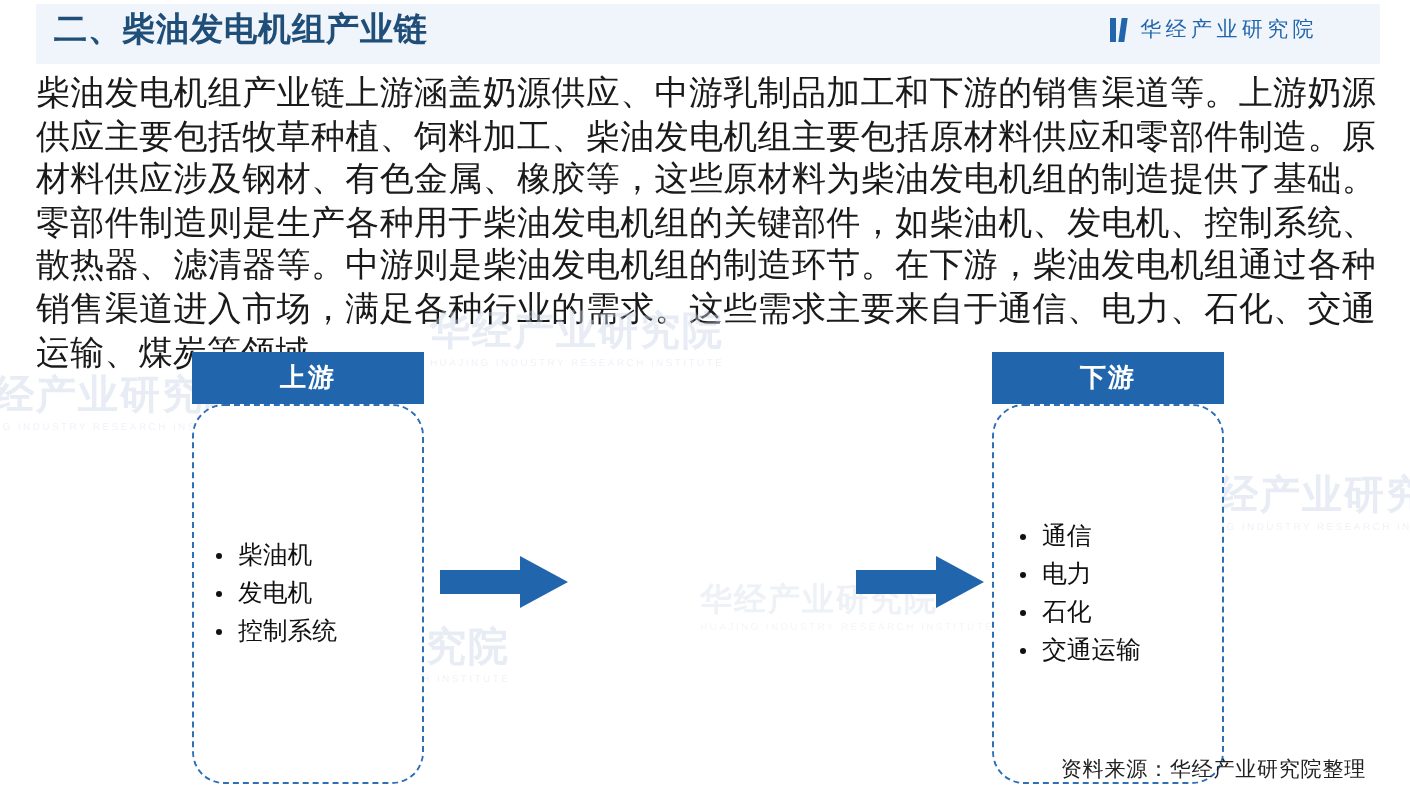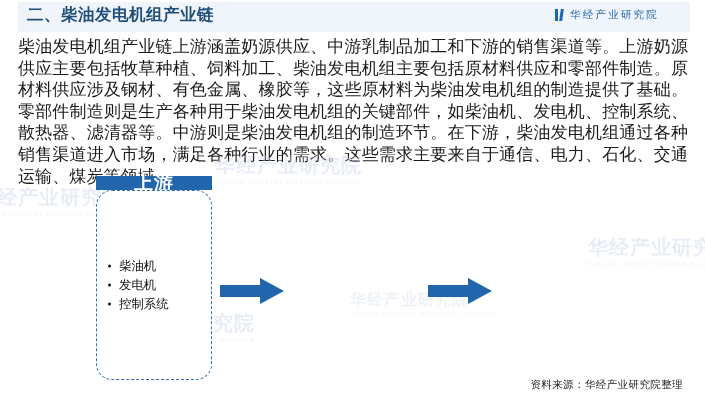--- a/index.html
+++ b/index.html
@@ -130,24 +130,24 @@
   .wm-e { left: 350px; top: 154px; font-size: 16px; opacity: .30; }
   .wm-top { position: absolute; left: 215px; top: 16px; font-size: 20px; }
 
   
   .node {
     position: absolute;
     top: 40px;
     width: 116px;
   }
   .node-head {
-    height: 14px;
+    height: 26px;
     background: #2166ac;
     color: #ffffff;
-    font-size: 19px;
+    font-size: 13px;
     font-weight: bold;
     display: flex;
     align-items: center;
     justify-content: center;
     letter-spacing: 1px;
   }
   .node-body {
     position: relative;
     margin-top: 0px;
     height: 190px;
@@ -272,16 +272,27 @@
 
   <div class="node node-mid">
   </div>
 
   <div class="arrow arrow-2">
     <svg width="64" height="26" viewBox="0 0 64 26" xmlns="http://www.w3.org/2000/svg">
       <polygon points="0,7 40,7 40,0 64,13 40,26 40,19 0,19" fill="#2166ac"></polygon>
     </svg>
   </div>
 
+  <div class="node node-down">
+    <div class="node-head">下游</div>
+    <div class="node-body">
+      <ul class="node-list">
+        <li>通信</li>
+        <li>电力</li>
+        <li>石化</li>
+        <li>交通运输</li>
+      </ul>
+    </div>
+  </div>
 
 </div>
 
 <div class="source">资料来源：华经产业研究院整理</div>
 
 </body></html>

